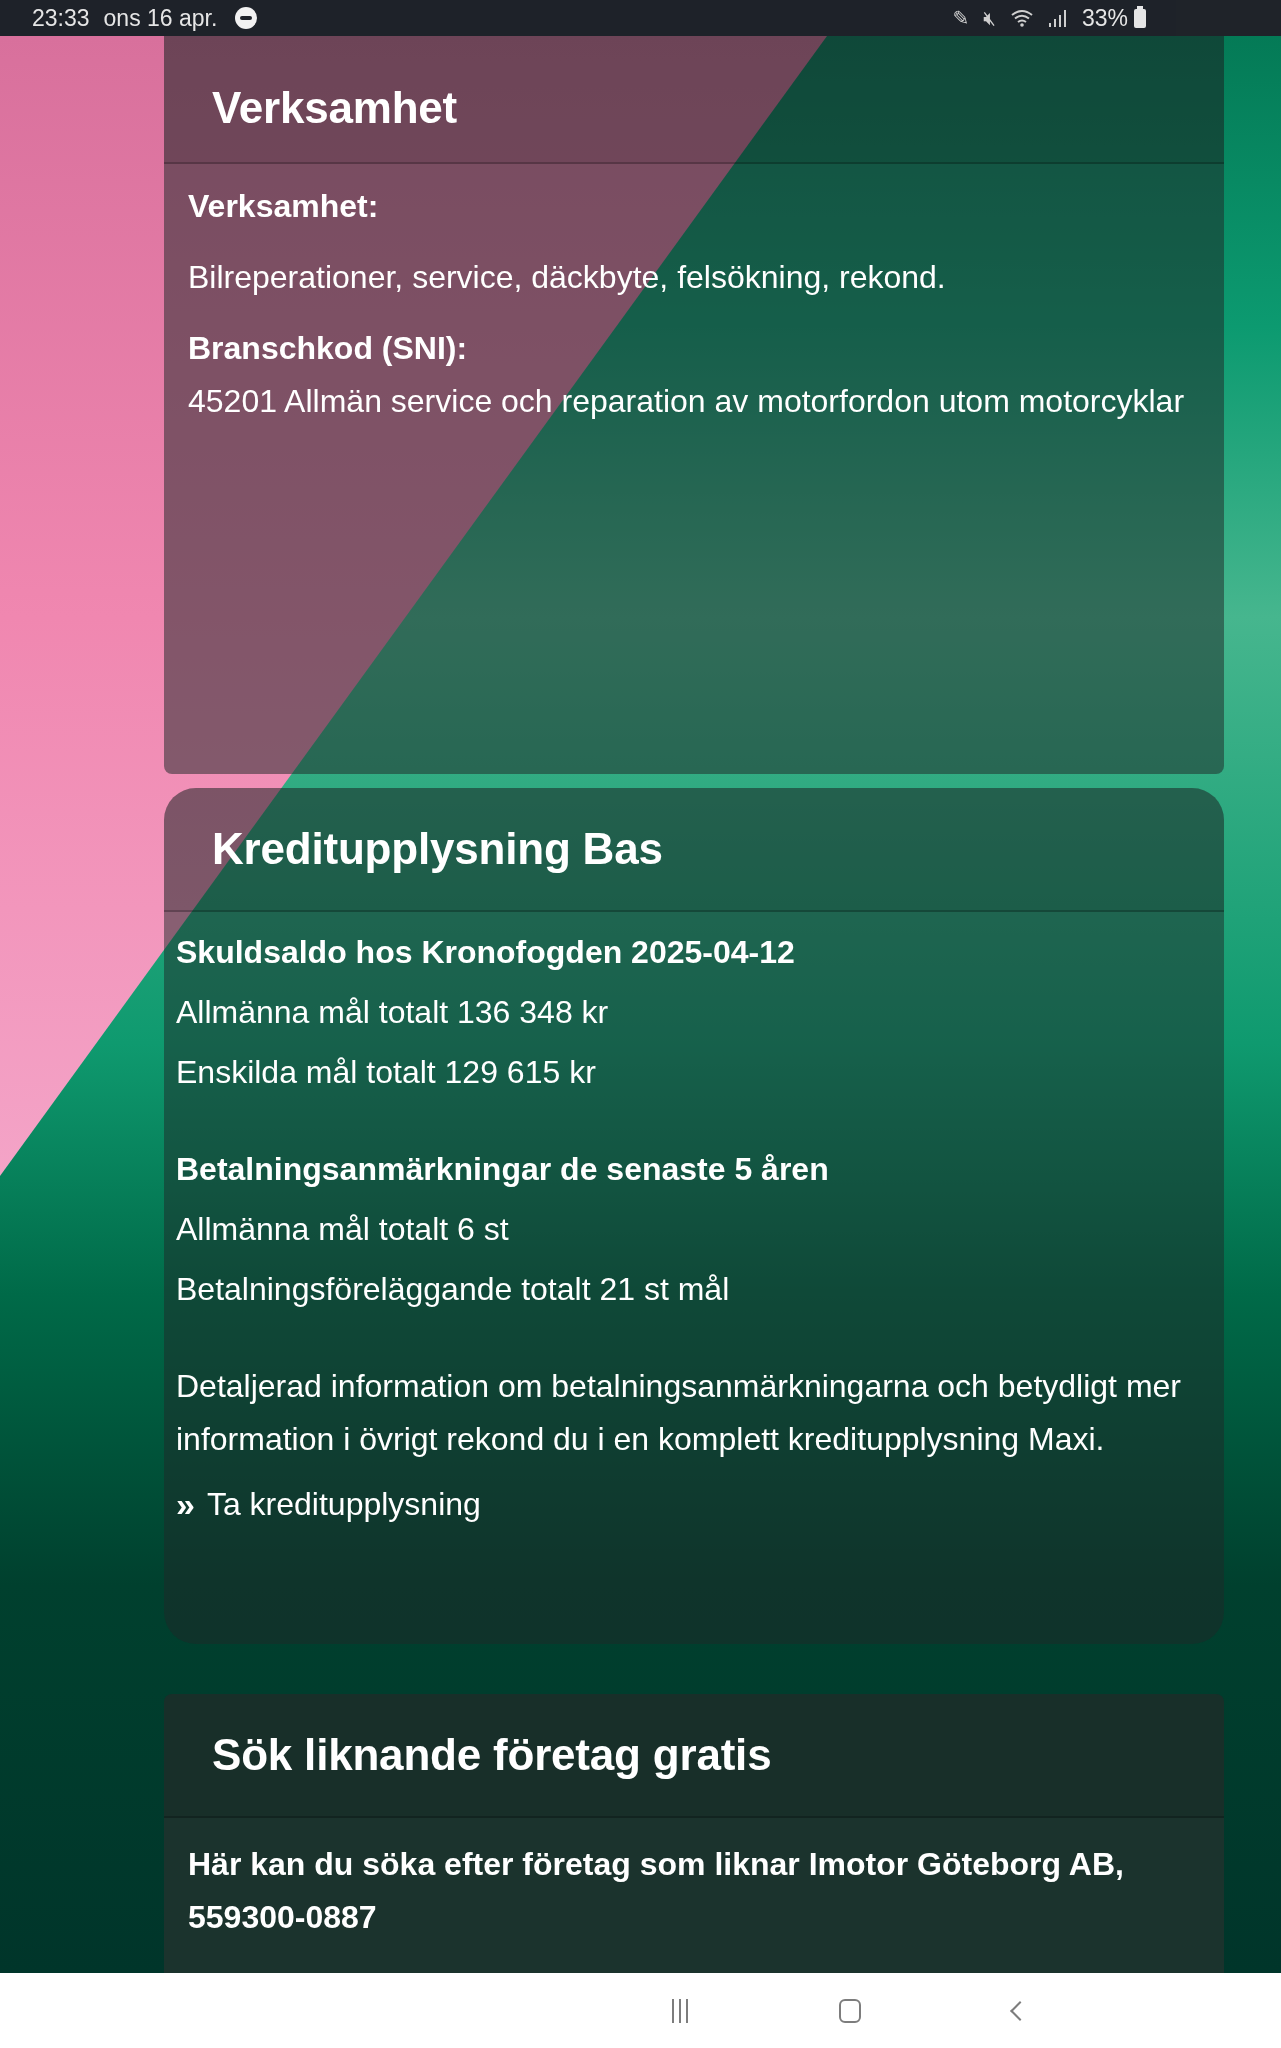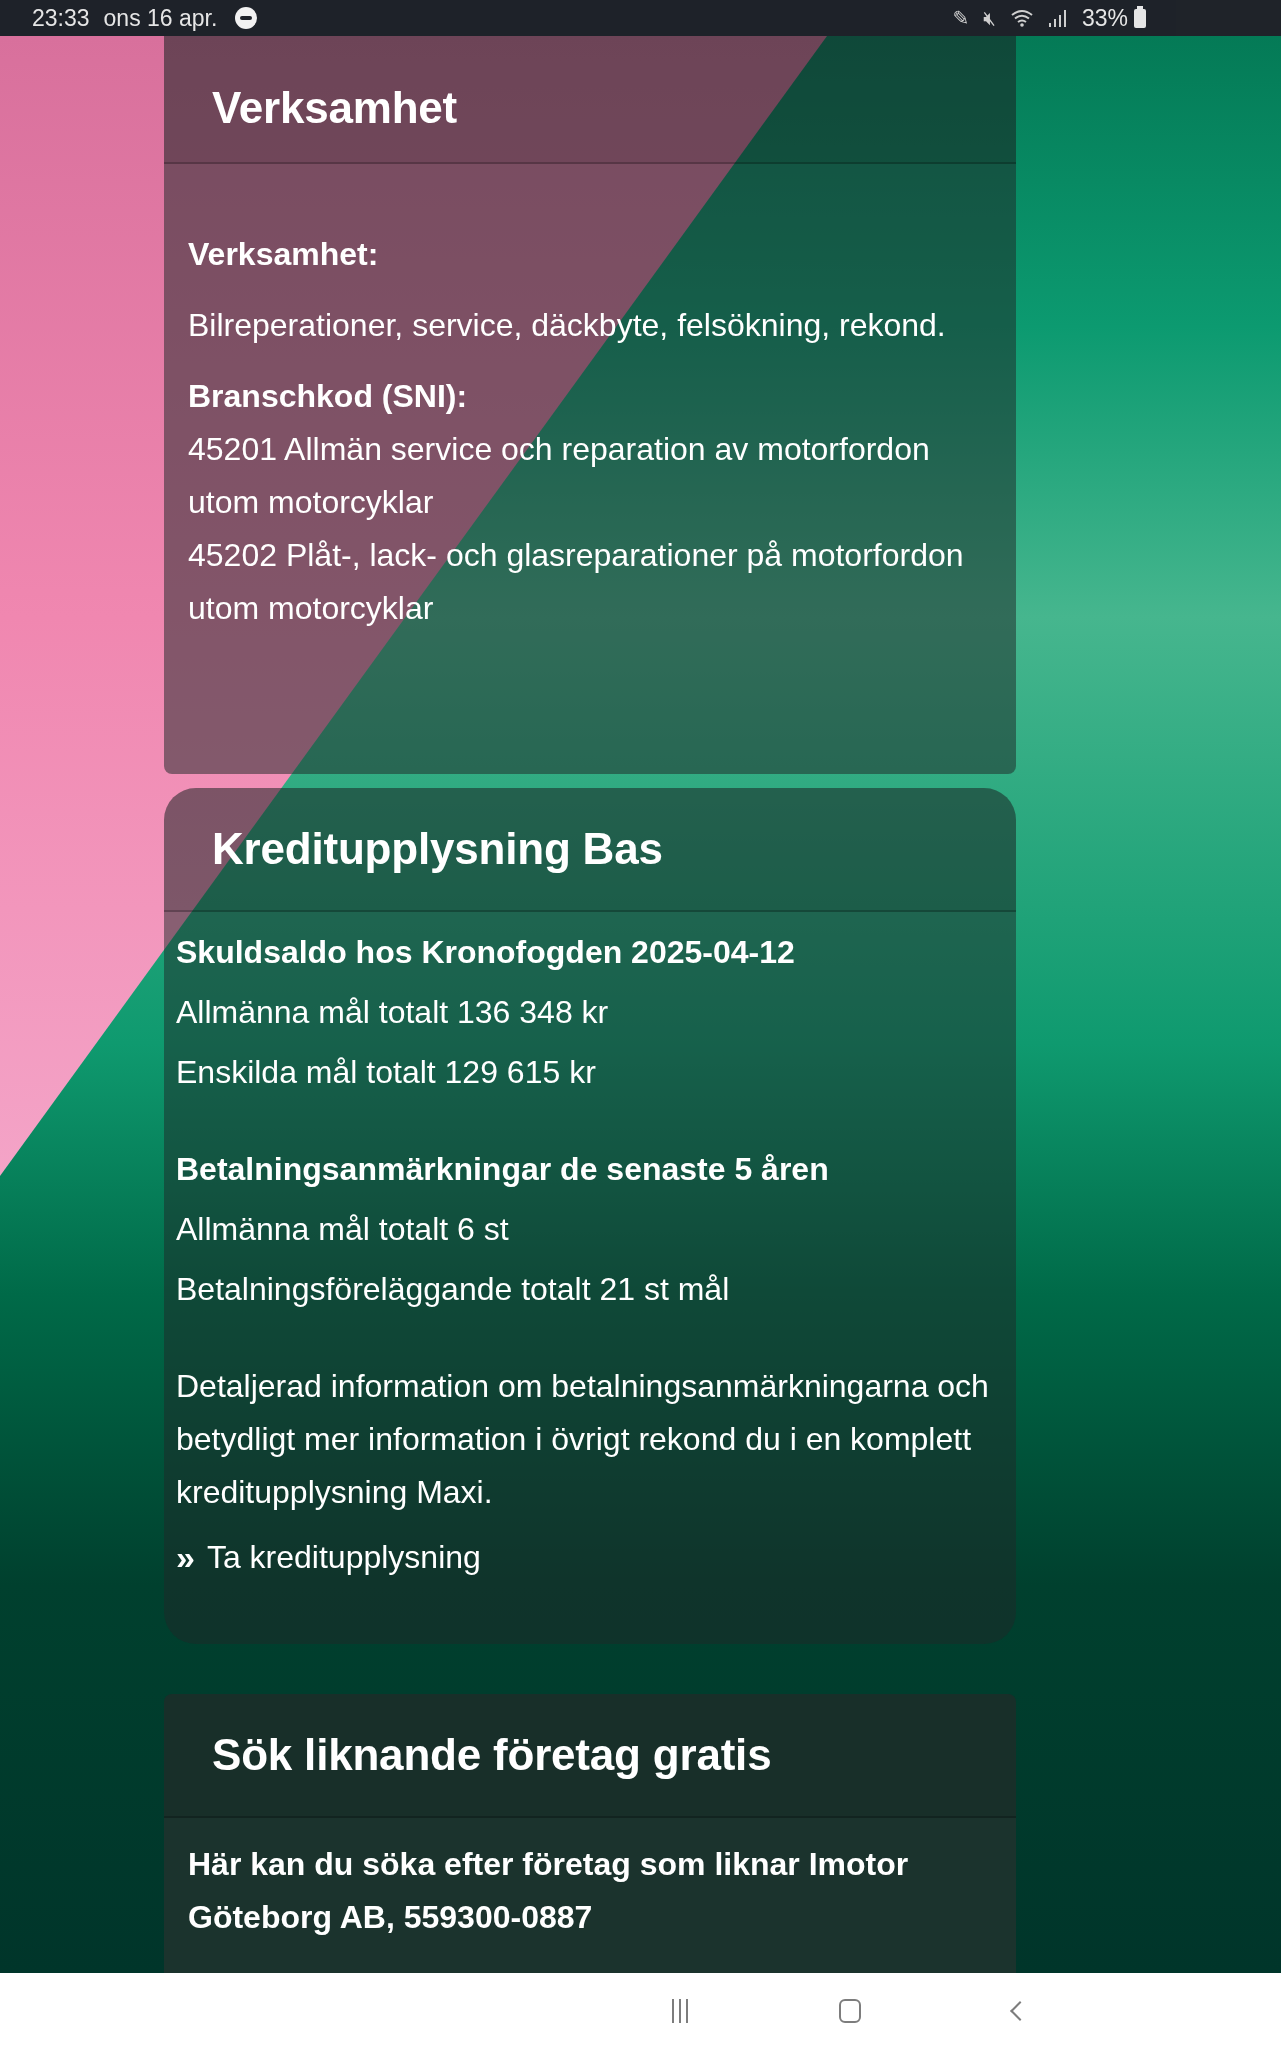--- a/index.html
+++ b/index.html
@@ -38,38 +38,38 @@
     position: absolute; left: 0; top: 36px; width: 1281px; height: 1937px; overflow: hidden;
     background: linear-gradient(180deg, #047a56 0%, #0c9a70 15%, #46b68e 30%, #0f9a6f 52%, #006a48 65%, #00402e 80%, #00352a 100%);
   }
   .pink-layer {
     position: absolute; left: 0; top: 0; width: 1281px; height: 1937px;
     background: linear-gradient(180deg, #d8709c 0%, #f087b0 30%, #f4a5c8 60%, #f08bb5 100%);
     clip-path: polygon(0 0, 827px 0, 0 1140px);
   }
 
   .card {
-    position: absolute; left: 164px; width: 852px;
+    position: absolute; left: 164px; width: 1060px;
     background: rgba(30, 40, 40, 0.52);
     border-radius: 8px;
     overflow: hidden;
   }
   .card-header {
     padding: 0 48px; display: flex; align-items: center;
     border-bottom: 2px solid rgba(0,0,0,0.22);
     background: rgba(0,0,0,0.08);
   }
   .card-title { font-size: 44px; font-weight: bold; letter-spacing: -0.2px; }
   .card-body { padding: 0 24px; font-size: 32px; line-height: 53px; }
   .card-body .bold { font-weight: bold; }
   .card-body p { margin: 0; }
 
   #card1 { top: -36px; height: 774px; }
   #card1 .card-header { height: 164px; padding-top: 54px; }
-  #card1 .card-body { padding-top: 16px; margin-top: 48px; }
+  #card1 .card-body { padding-top: 16px; }
 
   #card2 { top: 752px; height: 856px; background: rgba(30, 40, 40, 0.50); border-radius: 32px; }
   #card2 .card-header { height: 124px; }
 
   #card3 { top: 1658px; height: 330px; background: #1b332d; }
   #card3 .card-header { height: 124px; }
 
   .gap-sm { height: 18px; }
   .gap-md { height: 44px; }
 
@@ -127,21 +127,20 @@
     <div class="card-header">
       <h2 class="card-title">Verksamhet</h2>
     </div>
     <div class="card-body">
       <p class="bold">Verksamhet:</p>
       <div class="gap-sm"></div>
       <p>Bilreperationer, service, däckbyte, felsökning, rekond.</p>
       <div class="gap-sm"></div>
       <p class="bold">Branschkod (SNI):</p>
       <p>45201 Allmän service och reparation av motorfordon utom motorcyklar</p>
-      <p>45202 Plåt-, lack- och glasreparationer på motorfordon utom motorcyklar</p>
     </div>
   </section>
 
   <section class="card" id="card2">
     <div class="card-header">
       <h2 class="card-title">Kreditupplysning Bas</h2>
     </div>
     <div class="card-body" style="padding-top:14px;padding-left:12px;">
       <p class="bold">Skuldsaldo hos Kronofogden 2025-04-12</p>
       <p style="margin-top:7px;">Allmänna mål totalt 136 348 kr</p>

